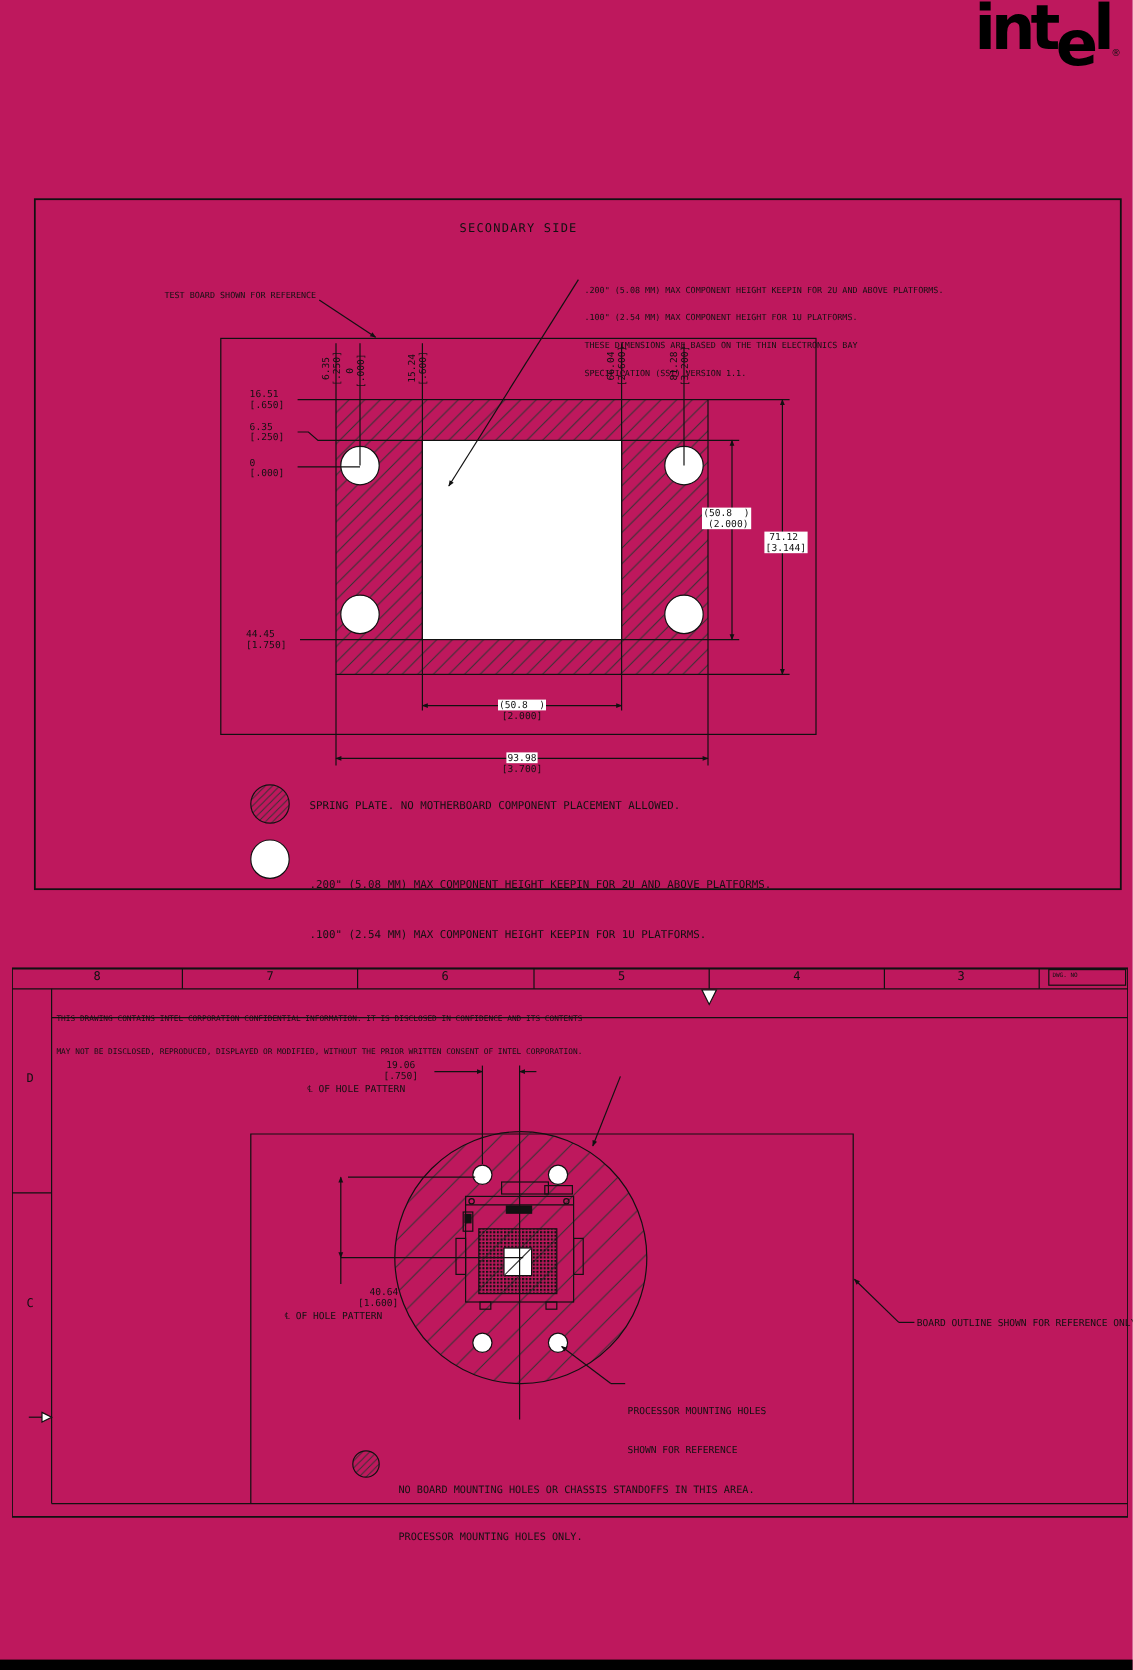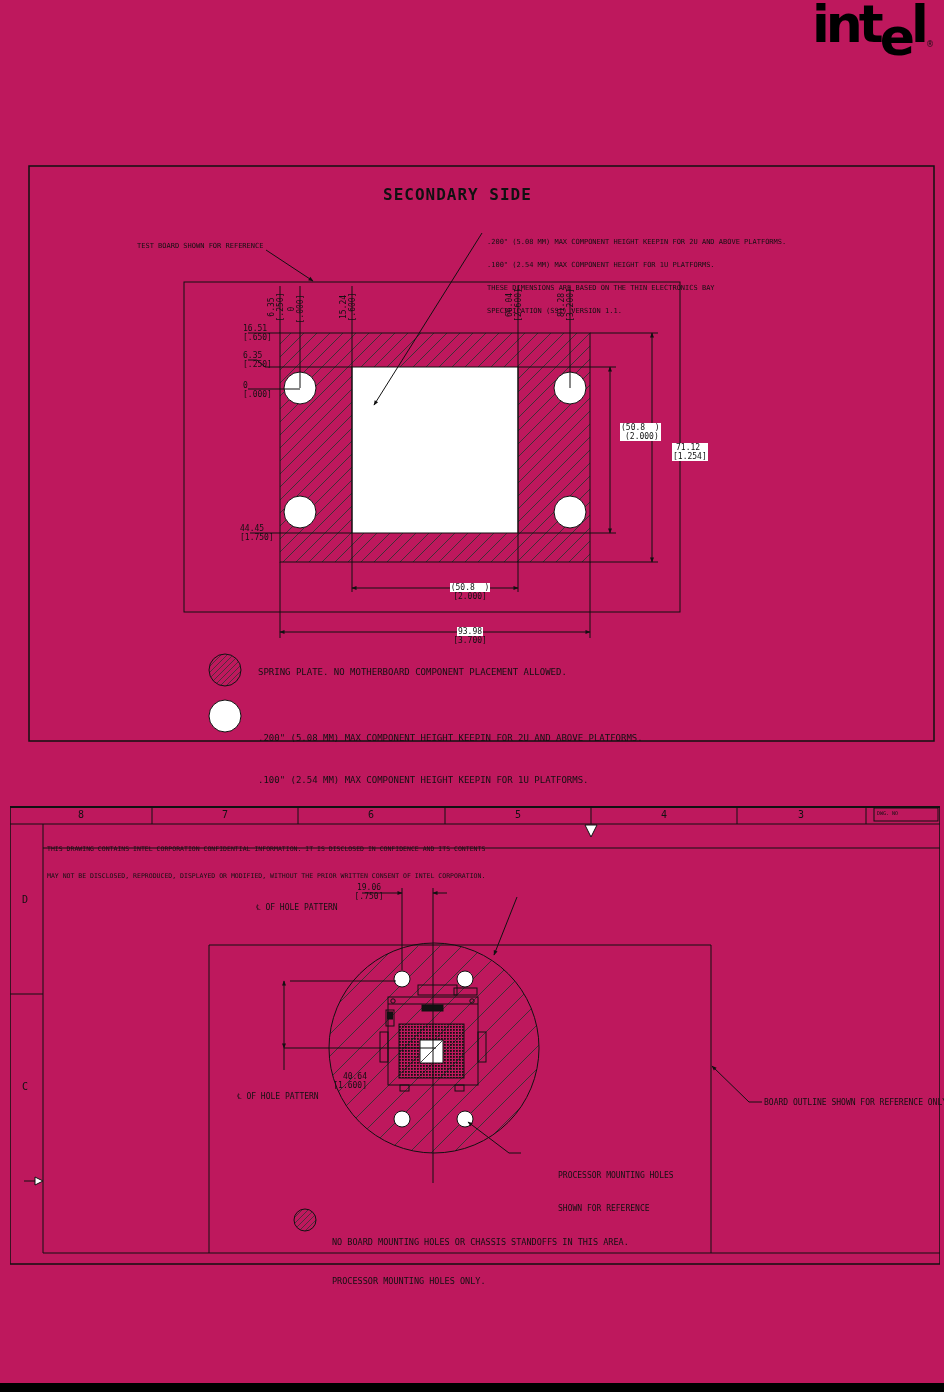--- a/index.html
+++ b/index.html
@@ -7,23 +7,23 @@
         font-family:"DejaVu Sans Mono",monospace;color:#111;}
   svg{position:absolute;}
   .t{position:absolute;white-space:pre;color:#111;font-family:"DejaVu Sans Mono",monospace;}
   .f5{font-size:5px;line-height:6px;}
   .f65{font-size:6.5px;line-height:9px;}
   .f7{font-size:7px;line-height:7.6px;}
   .f8{font-size:8px;line-height:10px;}
   .f85{font-size:8.5px;line-height:13px;}
   .f9{font-size:9px;line-height:14px;}
   .f10{font-size:10px;line-height:12px;}
-  .title{font-size:16px;font-weight:bold;letter-spacing:1px;}
+  .title{font-size:10px;font-weight:normal;letter-spacing:1px;}
   .vdim{transform:translate(-50%,-50%) rotate(-90deg);text-align:center;font-size:8px;line-height:9px;}
-  .dimlbl{line-height:9px;margin-left:35px;}
+  .dimlbl{line-height:9px;}
   .wbg{background:#fff;padding:0 1px;}
   .ctr{text-align:center;}
   .logo{position:absolute;left:812px;top:-6px;font-family:"DejaVu Sans",sans-serif;
         font-weight:bold;font-size:52px;letter-spacing:-4px;color:#000;}
   .logo .drop{position:relative;top:13px;}
   .regmark{position:absolute;left:926px;top:40px;font-size:8px;font-family:"DejaVu Sans",sans-serif;}
   .clsym{font-family:"DejaVu Sans","DejaVu Sans Mono",sans-serif;}
   .blackbar{position:absolute;left:0;top:1383px;width:944px;height:9px;background:#000;}
 </style>
 </head>
@@ -111,21 +111,21 @@
   <div class="t vdim" style="left:348px;top:307px;"><span>15.24</span><br><span>[.600]</span></div>
   <div class="t vdim" style="left:514px;top:305px;"><span>66.04</span><br><span>[2.600]</span></div>
   <div class="t vdim" style="left:566px;top:305px;"><span>81.28</span><br><span>[3.200]</span></div>
 
   <div class="t f8 dimlbl" style="left:208px;top:324px;"><span>16.51</span><br><span>[.650]</span></div>
   <div class="t f8 dimlbl" style="left:208px;top:351px;"><span>6.35</span><br><span>[.250]</span></div>
   <div class="t f8 dimlbl" style="left:208px;top:381px;"><span>0</span><br><span>[.000]</span></div>
   <div class="t f8 dimlbl" style="left:205px;top:524px;"><span>44.45</span><br><span>[1.750]</span></div>
 
   <div class="t f8 dimlbl wbg" style="left:585px;top:423px;"><span>(50.8  )</span><br><span style="padding-left:4px">(2.000)</span></div>
-  <div class="t f8 dimlbl wbg" style="left:637px;top:443px;"><span style="padding-left:3px">71.12</span><br><span>[1.254]</span></div>
+  <div class="t f8 dimlbl wbg" style="left:637px;top:443px;"><span style="padding-left:3px">71.12</span><br><span>[3.144]</span></div>
 
   <div class="t f8 dimlbl ctr" style="left:400px;top:583px;width:70px;"><span class="wbg">(50.8  )</span><br><span>[2.000]</span></div>
   <div class="t f8 dimlbl ctr" style="left:400px;top:627px;width:70px;"><span class="wbg">93.98</span><br><span>[3.700]</span></div>
 
   <div class="t f9" style="left:258px;top:665px;">SPRING PLATE. NO MOTHERBOARD COMPONENT PLACEMENT ALLOWED.</div>
   <div class="t f9" style="left:258px;top:703px;">
     <div>.200" (5.08 MM) MAX COMPONENT HEIGHT KEEPIN FOR 2U AND ABOVE PLATFORMS.</div>
     <div>.100" (2.54 MM) MAX COMPONENT HEIGHT KEEPIN FOR 1U PLATFORMS.</div>
   </div>
 

